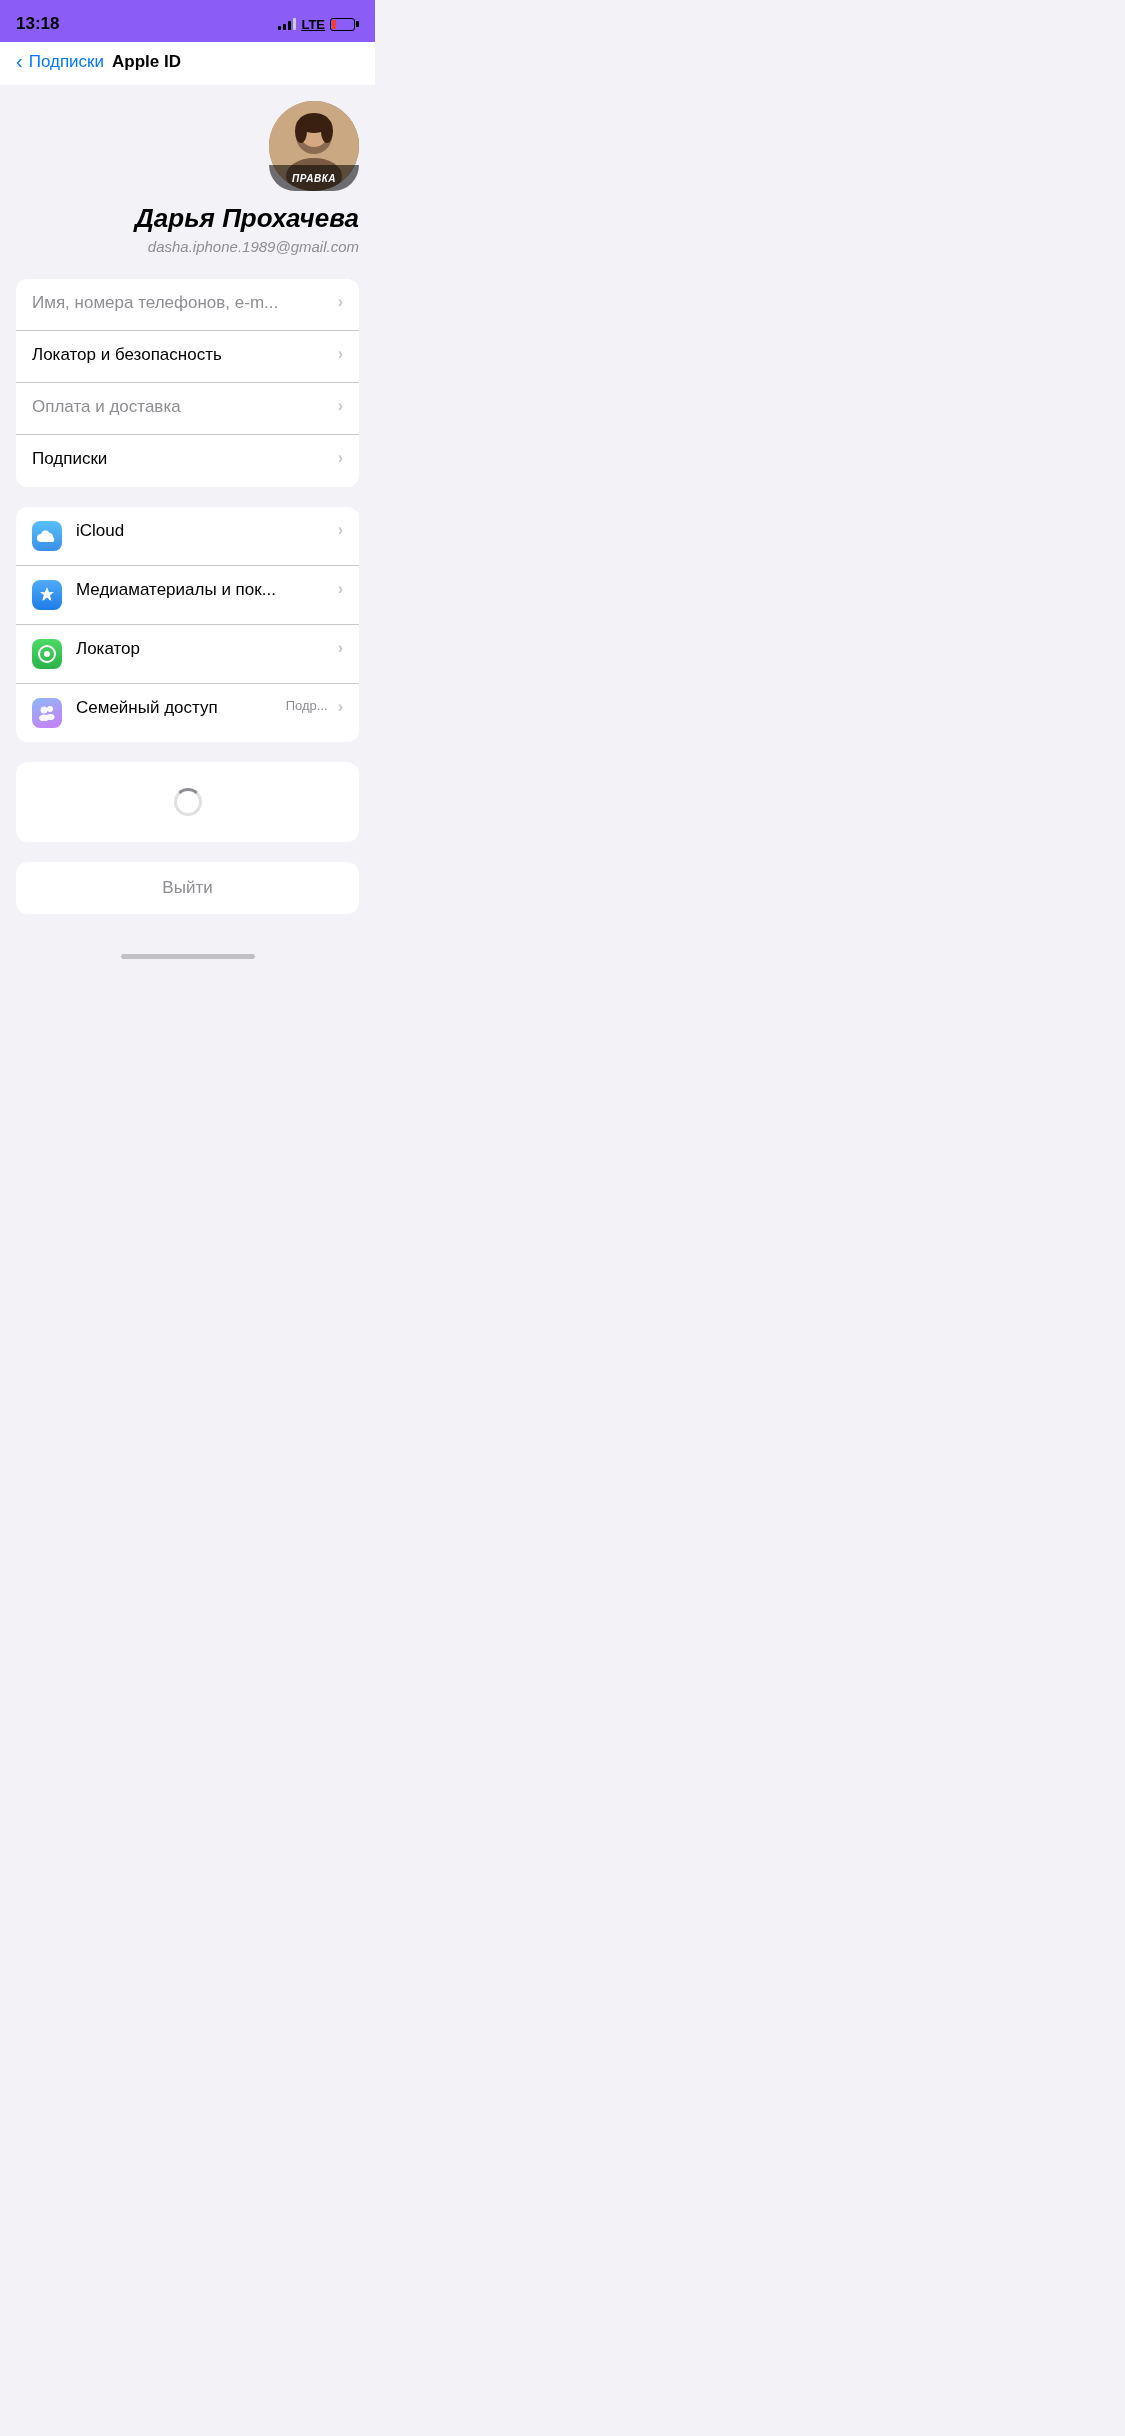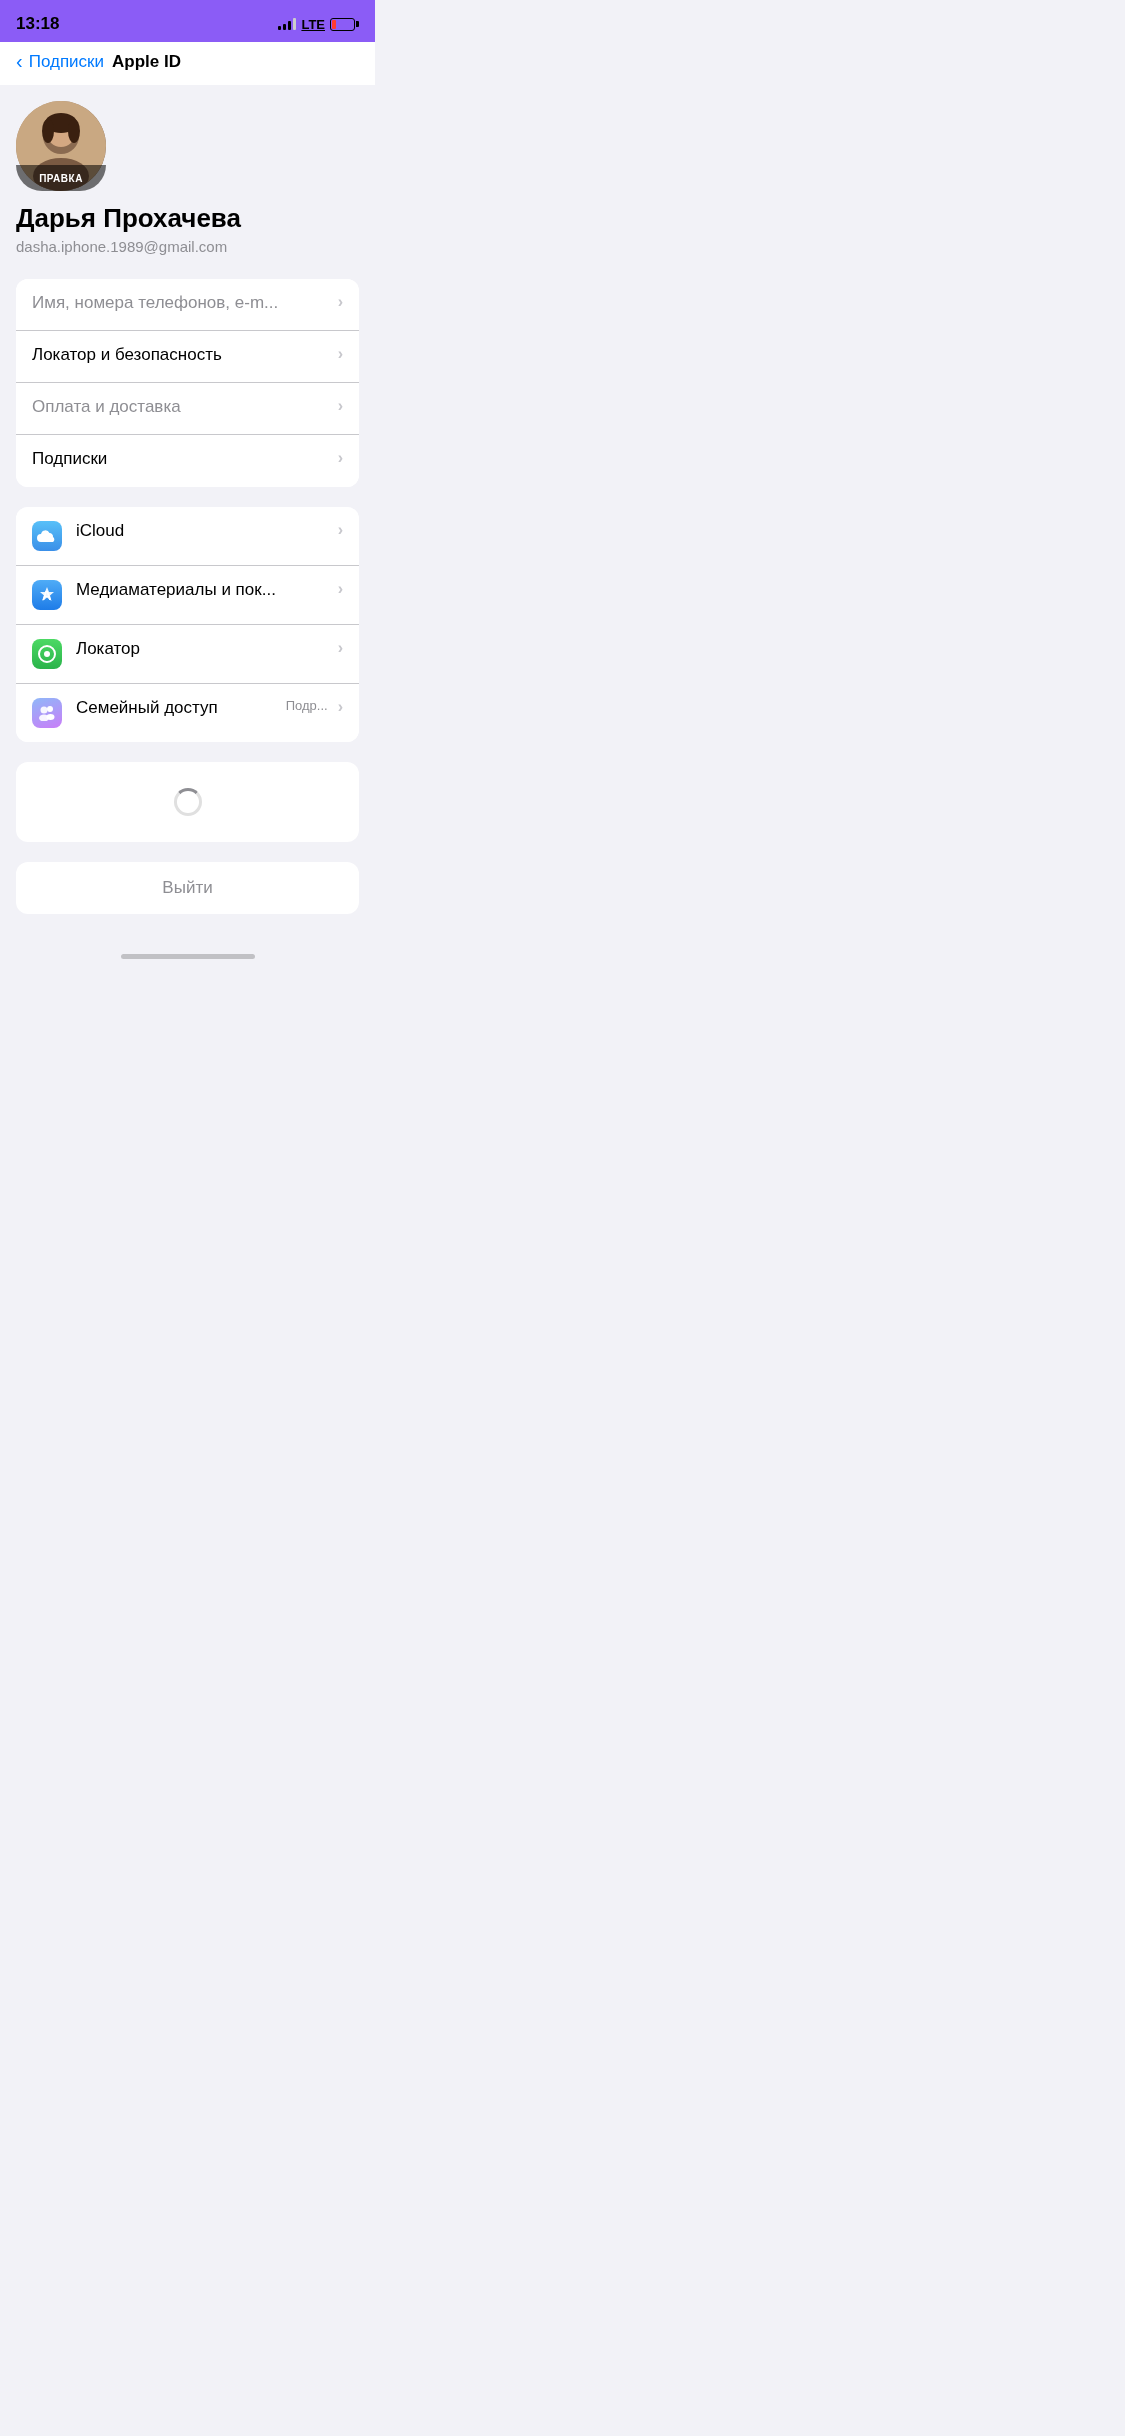--- a/index.html
+++ b/index.html
@@ -108,22 +108,23 @@
       font-weight: 700;
       color: #000;
       margin-left: 8px;
     }
 
     
     .profile-section {
       background: #f2f2f7;
       display: flex;
       flex-direction: column;
-      align-items: flex-start;
+      align-items: flex-end;
       padding: 0 16px 24px;
+      font-style: italic;
     }
 
     .avatar-container {
       position: relative;
       width: 90px;
       height: 90px;
       margin-top: 16px;
       margin-bottom: 12px;
     }
     .avatar-img {

